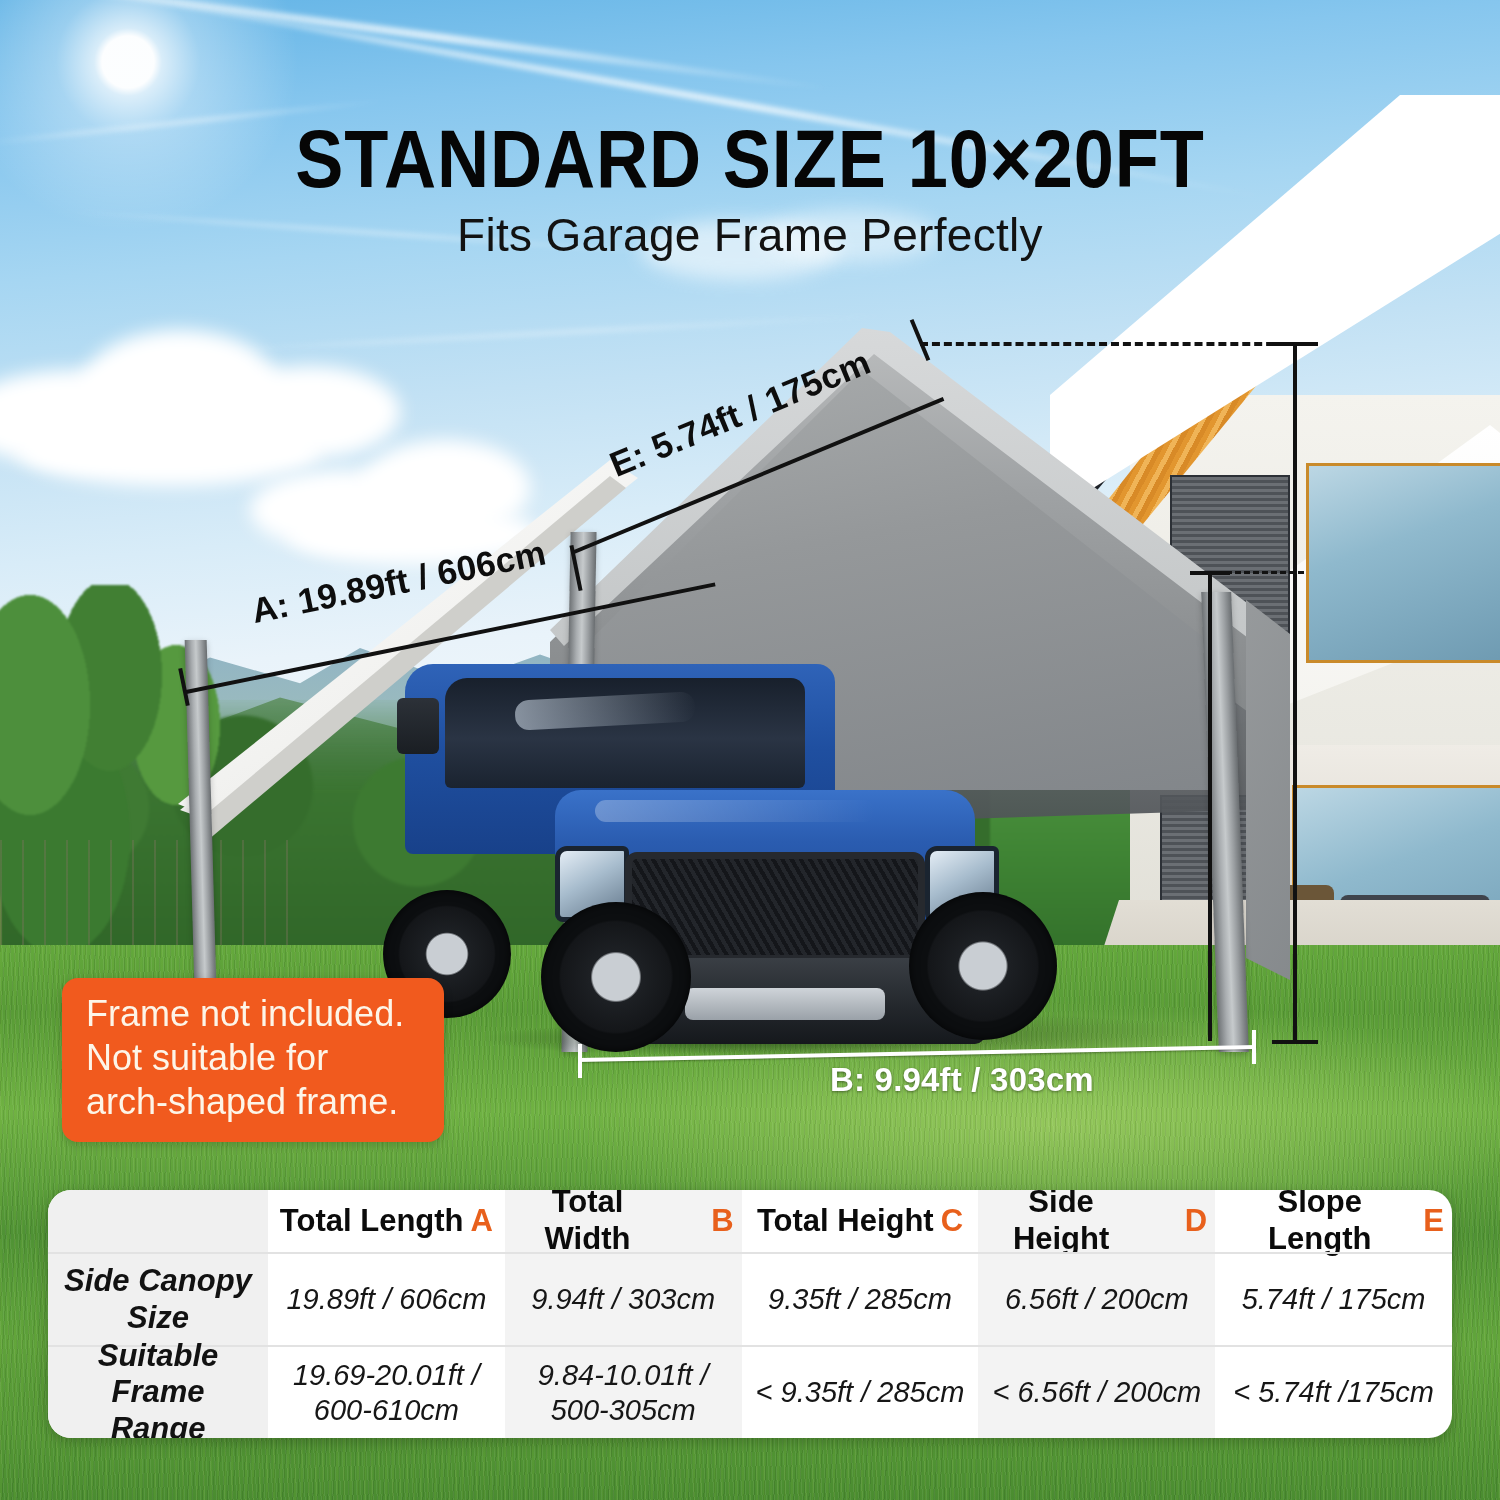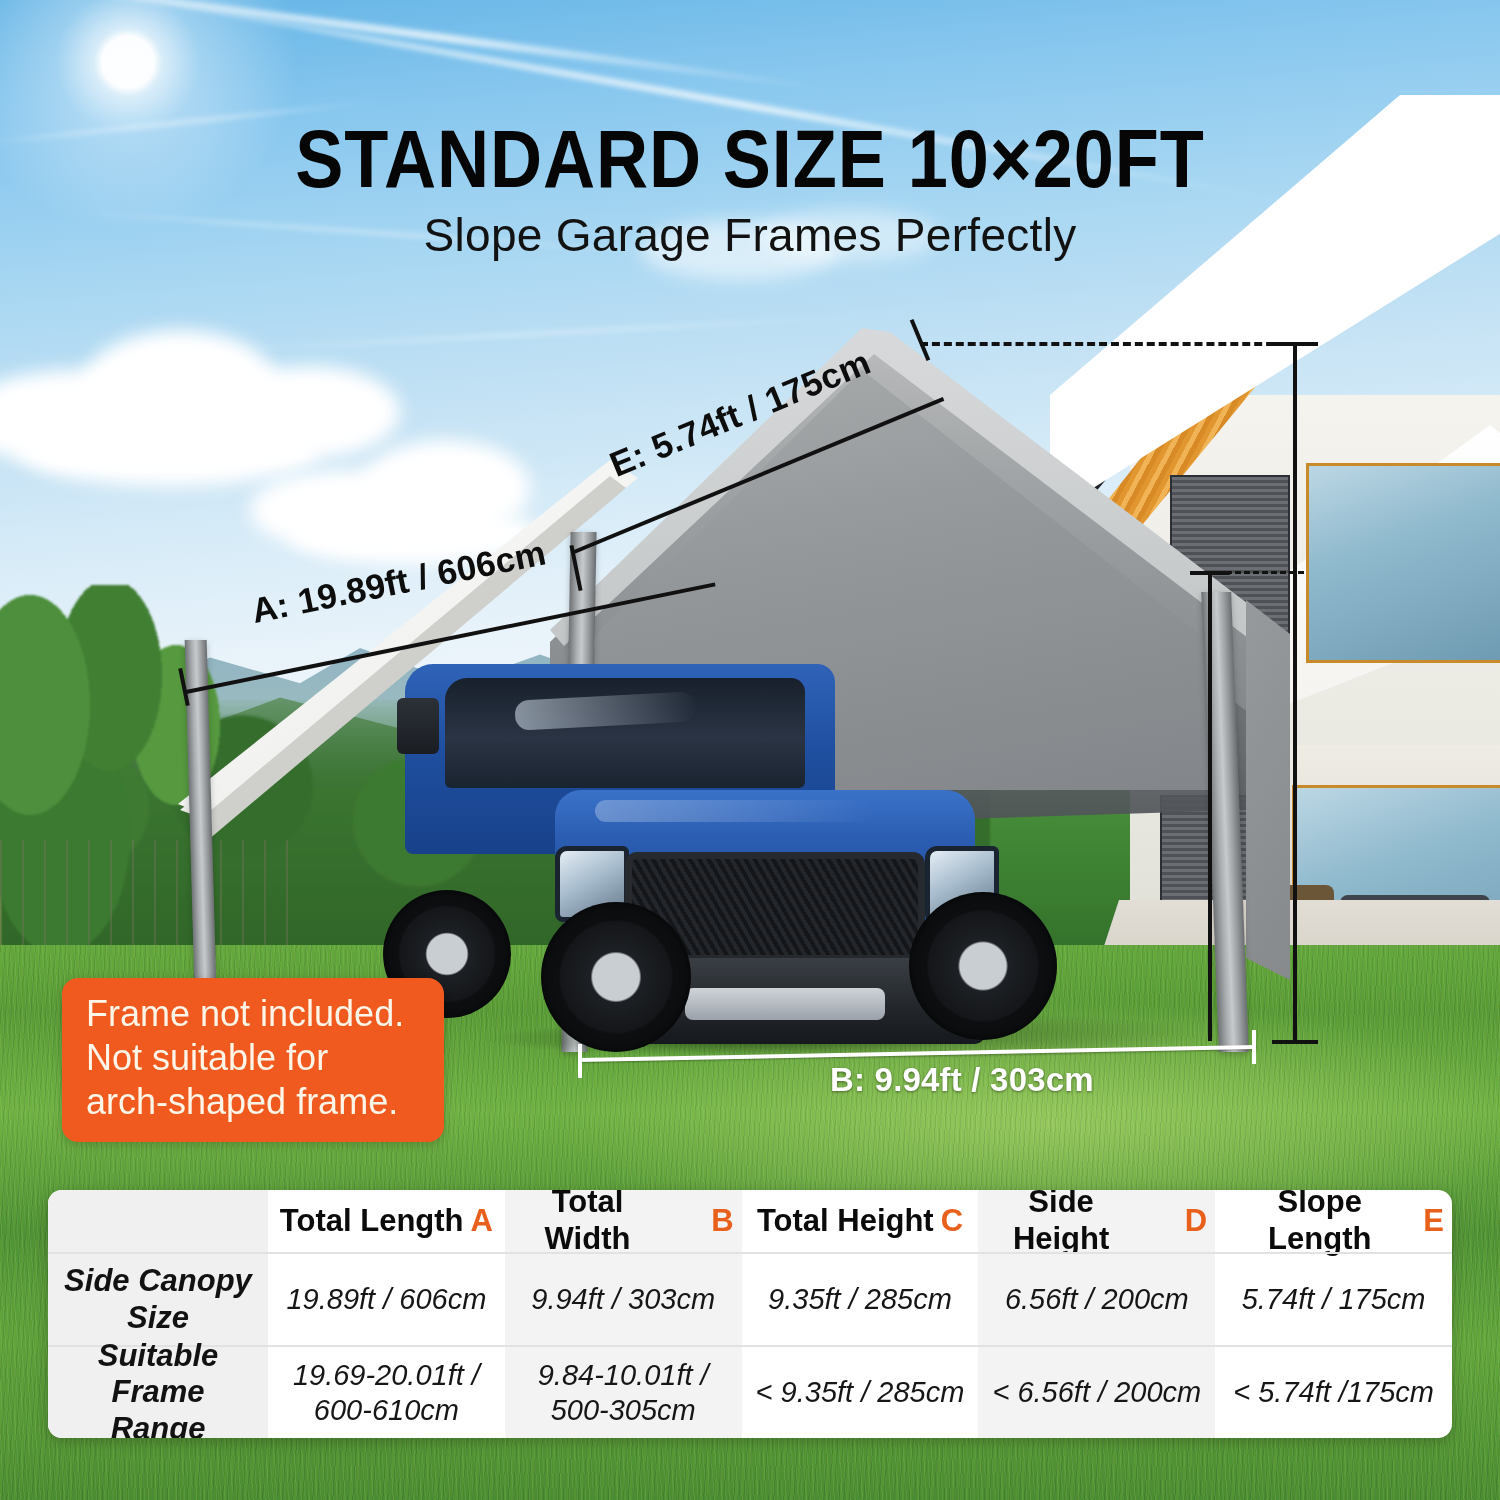--- a/index.html
+++ b/index.html
@@ -310,21 +310,21 @@
   .callout {
     position:absolute; left:62px; top:978px; width:382px; padding:14px 20px 18px 24px;
     background:#f15a1e; border-radius:16px;
     color:#fdf5e8; font-size:36px; line-height:1.22; font-weight:400;
     box-shadow:0 3px 10px rgba(0,0,0,.18);
   }
 
   
   .spec-table {
     position:absolute; left:48px; top:1190px; width:1404px; height:248px;
-    background:#ffffff; border-radius:14px; overflow:hidden;
+    background:#ffffff; border-radius:23px; overflow:hidden;
     box-shadow:0 4px 14px rgba(0,0,0,.22);
     display:flex; flex-direction:column;
   }
   .spec-row { display:flex; width:100%; }
   .spec-row.head { height:62px; }
   .spec-row.body { height:93px; border-top:2px solid #e2e2e2;font-style:italic; }
   .spec-cell {
     display:flex; align-items:center; justify-content:center; text-align:center;
     padding:4px 8px; line-height:1.18;
   }
@@ -443,21 +443,21 @@
 
   <div class="dimline" style="left:578px; top:1058px; width:678px; height:4px; background:#ffffff; transform:rotate(-1.1deg); transform-origin:left center; box-shadow:0 1px 2px rgba(0,0,0,.3);"></div>
   <div class="dim-tick" style="left:578px; top:1044px; width:4px; height:34px; background:#ffffff;"></div>
   <div class="dim-tick" style="left:1252px; top:1030px; width:4px; height:34px; background:#ffffff;"></div>
 
   <div class="dimlabel lbl-a">A: 19.89ft / 606cm</div>
   <div class="dimlabel lbl-e">E: 5.74ft / 175cm</div>
   <div class="dimlabel lbl-b">B: 9.94ft / 303cm</div>
 
   <div class="headline">STANDARD SIZE 10×20FT</div>
-  <div class="subhead">Slope Garage Frames Perfectly</div>
+  <div class="subhead">Fits Garage Frame Perfectly</div>
 
   <div class="callout" style="white-space:pre-line;">Frame not included.
 Not suitable for
 arch-shaped frame.</div>
 
   <div class="spec-table">
 
     <div class="spec-row head">
       <div class="spec-cell c-label"></div>
       <div class="spec-cell c-data">

